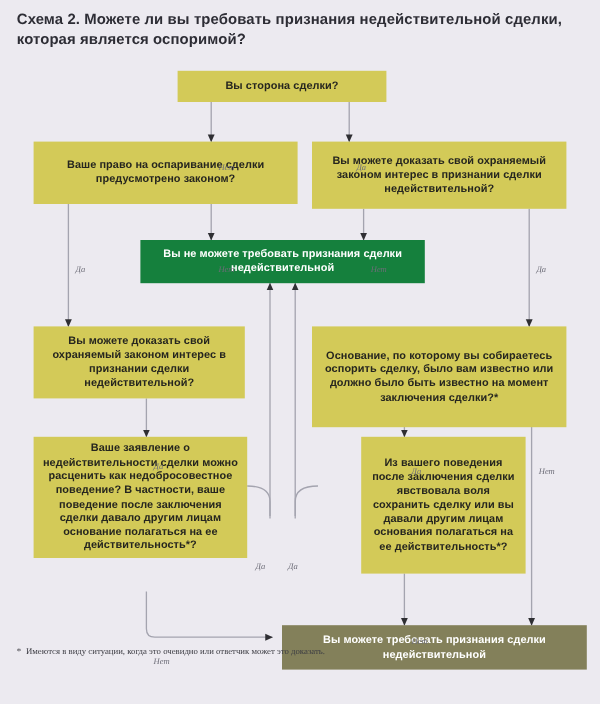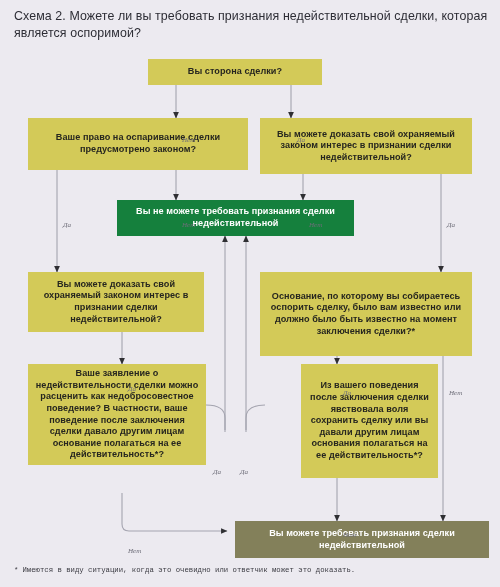--- a/index.html
+++ b/index.html
@@ -8,21 +8,21 @@
     background:#eceaf0;
     font-family:"Liberation Sans","DejaVu Sans",sans-serif;
     color:#2b2b2b;
     overflow:hidden;
     position:relative;
   }
   #chart{position:relative;width:500px;height:587px;}
 
   .title{
     position:absolute;left:14px;top:8px;width:474px;
-    font-size:12.4px;line-height:17px;font-weight:400;color:#2d2d35;
+    font-size:12.4px;line-height:17px;font-weight:700;color:#2d2d35;
     letter-spacing:.1px;
   }
 
   svg.links{position:absolute;left:0;top:0;width:500px;height:587px;}
 
   .node{
     position:absolute;
     box-sizing:border-box;
     display:flex;align-items:center;justify-content:center;
     text-align:center;
@@ -38,22 +38,22 @@
     position:absolute;
     font-size:7.1px;
     font-style:italic;
     color:#6d6d78;
     font-family:"Liberation Serif","DejaVu Serif",serif;
     white-space:nowrap;
     margin-top:44px;
   }
 
   .footnote{
-    position:absolute;left:14px;top:565px;width:470px;
-    font-family:Liberation Mono, monospace;
+    position:absolute;left:14px;top:538px;width:470px;
+    font-family:Liberation Serif, serif;
     font-size:7.3px;line-height:10px;color:#3b3b42;
   }
   .footnote .star{margin-right:4px;}
 </style>
 </head>
 <body>
 
 <div id="chart">
 
   <div class="title">Схема 2. Можете ли вы требовать признания недействительной сделки, которая является оспоримой?</div>

